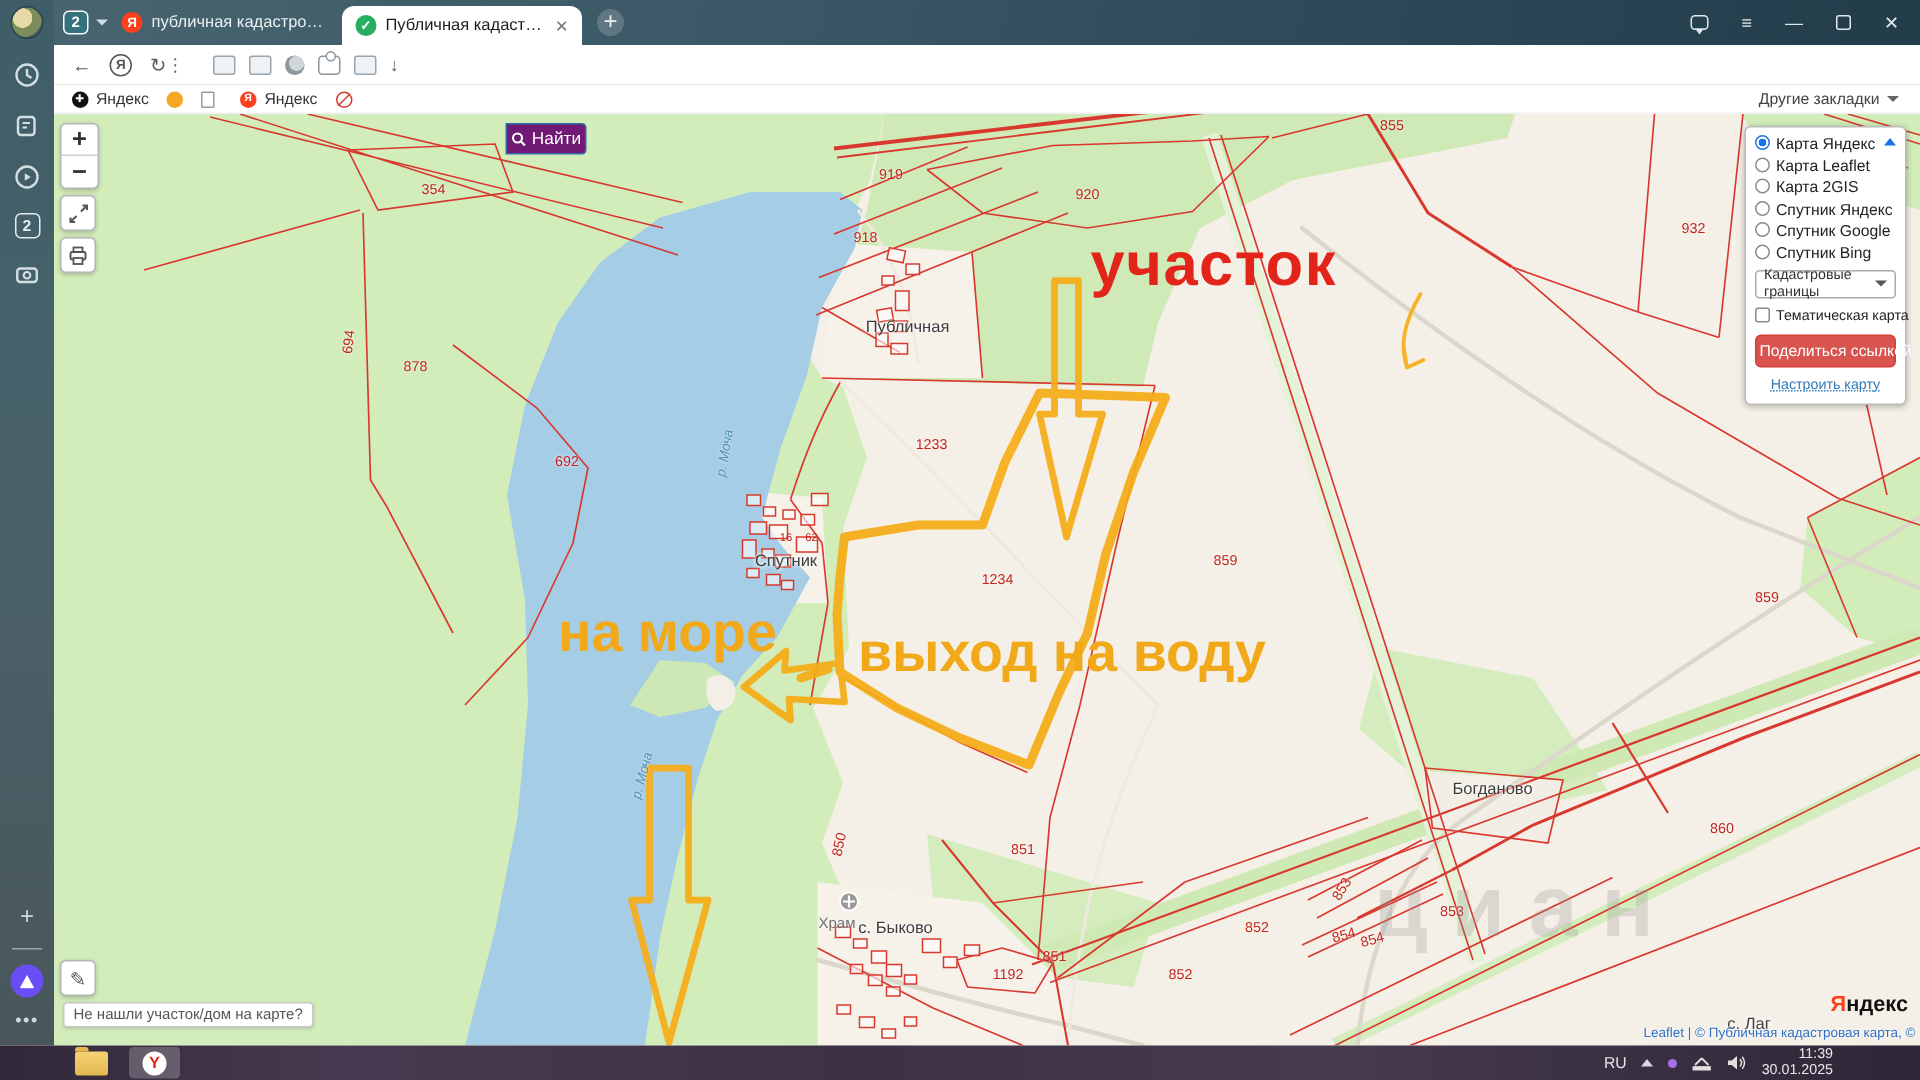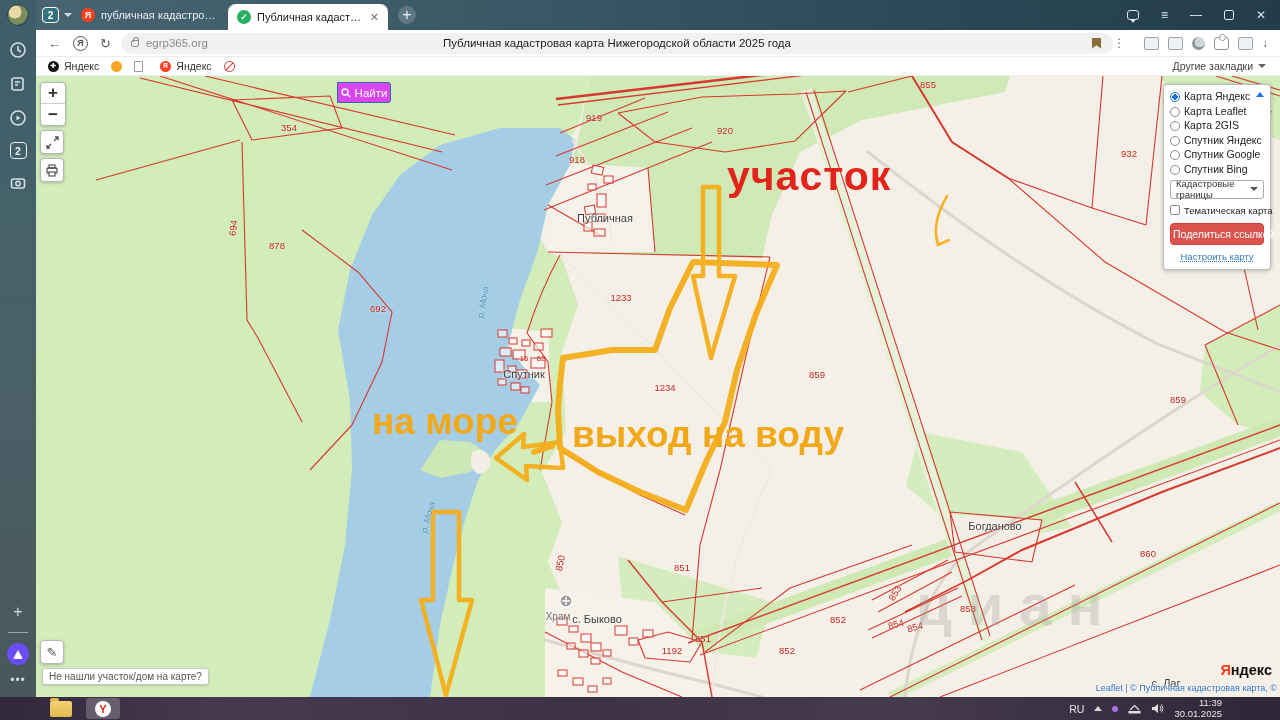--- a/index.html
+++ b/index.html
@@ -107,30 +107,30 @@
   #zoomctl { left:4px; top:6px; width:26px; height:44px; flex-direction:column; padding:0; }
   #zoomctl .zbtn { width:100%; height:22px; display:flex; align-items:center; justify-content:center;
     font-size:17px; font-weight:bold; color:#333; }
   #zoomctl .zbtn:first-child { border-bottom:1px solid #ccc; }
   #fsbtn { left:4px; top:54px; width:24px; height:24px; }
   #printbtn { left:4px; top:82px; width:24px; height:24px; }
   #pencilbtn { left:4px; top:564px; width:24px; height:24px; font-size:13px; color:#555; }
   #searchbox { position:absolute; left:31px; top:6px; width:270px; height:21px; border:1px solid #b5b5b5;
     border-radius:3px 0 0 3px; background:#fff; font-size:12px; color:#9a9a9a; padding:0 8px;
     font-family:"Liberation Sans",sans-serif; }
-  #findbtn { position:absolute; left:301px; top:6px; width:54px; height:21px; background:#d946ef;
+  #findbtn { position:absolute; left:301px; top:6px; width:54px; height:21px; background:#701a75;
     border:1px solid #2e6da4; border-radius:0 3px 3px 0; color:#fff; font-size:11.5px;
     display:flex; align-items:center; justify-content:center; gap:4px; }
   #tooltip { position:absolute; left:6px; top:592px; background:#fff; border:1px solid #c9c9c9; border-radius:3px;
     font-size:10px; color:#555; padding:2px 6px; white-space:nowrap; box-shadow:0 1px 2px rgba(0,0,0,.15); }
 
   
   #panel { position:absolute; left:1127px; top:8px; width:108px; background:#fff; border:1px solid #bbb;
     border-radius:4px; box-shadow:0 1px 4px rgba(0,0,0,.25); padding:5px 6px 7px; z-index:10; }
-  .opt { display:flex; align-items:flex-end; margin-bottom:2.5px; }
+  .opt { display:flex; align-items:flex-start; margin-bottom:2.5px; }
   .radio { width:10px; height:10px; border:1.2px solid #8a8a8a; border-radius:50%; flex:none; margin-right:4px; background:#fff; }
   .radio.on { border-color:#1a73e8; background:radial-gradient(circle,#1a73e8 0 2.6px,#fff 2.7px); }
   .optlabel { font-size:10.5px; color:#222; white-space:nowrap; }
   #panel-chevron { position:absolute; right:6px; top:7px; width:0; height:0;
     border-left:4px solid transparent; border-right:4px solid transparent; border-bottom:5px solid #1a73e8; }
   #layer-select { margin-top:5px; border:1px solid #aaa; border-radius:3px; height:19px; display:flex;
     align-items:center; justify-content:space-between; padding:0 5px; font-size:9.5px; color:#333; }
   #layer-select .chev-down { border-top-color:#555; margin-left:3px; }
   #thematic { display:flex; align-items:center; margin-top:6px; }
   #thematic .cb { width:10px; height:10px; border:1.2px solid #8a8a8a; border-radius:2px; margin-right:4px; background:#fff; flex:none; }
@@ -226,27 +226,20 @@
       <span>—</span>
       <span class="wc-box"></span>
       <span>✕</span>
     </div>
   </div>
 
   <div id="addrbar">
     <span class="addr-icon">←</span>
     <span id="ya-ring">Я</span>
     <span class="addr-icon">↻</span>
-    <div id="urlpill">
-      <span id="lock-icon"></span>
-      <span id="url-text">egrp365.org</span>
-      <span id="page-title">Публичная кадастровая карта Нижегородской области 2025 года</span>
-      <span style="margin-left:auto"></span>
-      <span id="flag-icon"></span>
-    </div>
     <span id="dots-v">⋮</span>
     <span class="tool-ic"></span>
     <span class="tool-ic"></span>
     <span class="tool-ic round"></span>
     <span class="tool-ic puzzle"></span>
     <span class="tool-ic"></span>
     <span id="dl-arrow">↓</span>
   </div>
 
   <div id="bmbar">

